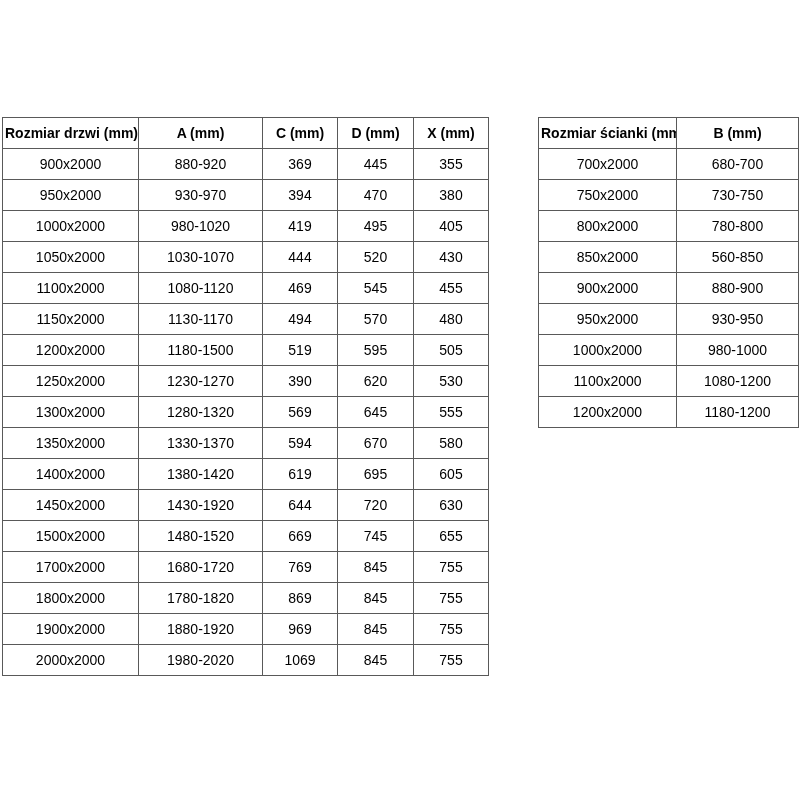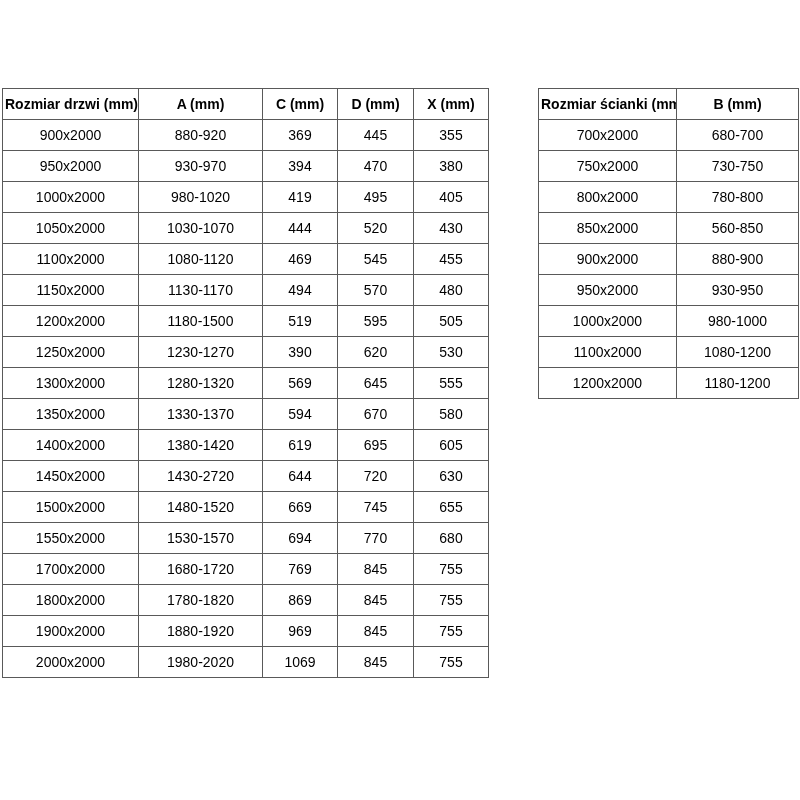--- a/index.html
+++ b/index.html
@@ -16,20 +16,21 @@
     font-family: "Liberation Sans", sans-serif;
     color: #000000;
   }
   table.tbl {
     position: absolute;
     border-collapse: collapse;
     table-layout: fixed;
     font-family: "Liberation Sans", sans-serif;
     font-size: 14px;
     color: #000000;
+    margin-top: 29px;
   }
   table.tbl th, table.tbl td {
     border: 1px solid #595959;
     text-align: center;
     vertical-align: middle;
     height: 30px;
     padding: 0 2px;
     overflow: hidden;
     white-space: nowrap;
   }
@@ -146,38 +147,31 @@
         </tr>
         <tr>
           <td>1400x2000</td>
           <td>1380-1420</td>
           <td>619</td>
           <td>695</td>
           <td>605</td>
         </tr>
         <tr>
           <td>1450x2000</td>
-          <td>1430-2720</td>
+          <td>1430-1920</td>
           <td>644</td>
           <td>720</td>
           <td>630</td>
         </tr>
         <tr>
           <td>1500x2000</td>
           <td>1480-1520</td>
           <td>669</td>
           <td>745</td>
           <td>655</td>
-        </tr>
-        <tr>
-          <td>1550x2000</td>
-          <td>1530-1570</td>
-          <td>694</td>
-          <td>770</td>
-          <td>680</td>
         </tr>
         <tr>
           <td>1700x2000</td>
           <td>1680-1720</td>
           <td>769</td>
           <td>845</td>
           <td>755</td>
         </tr>
         <tr>
           <td>1800x2000</td>

